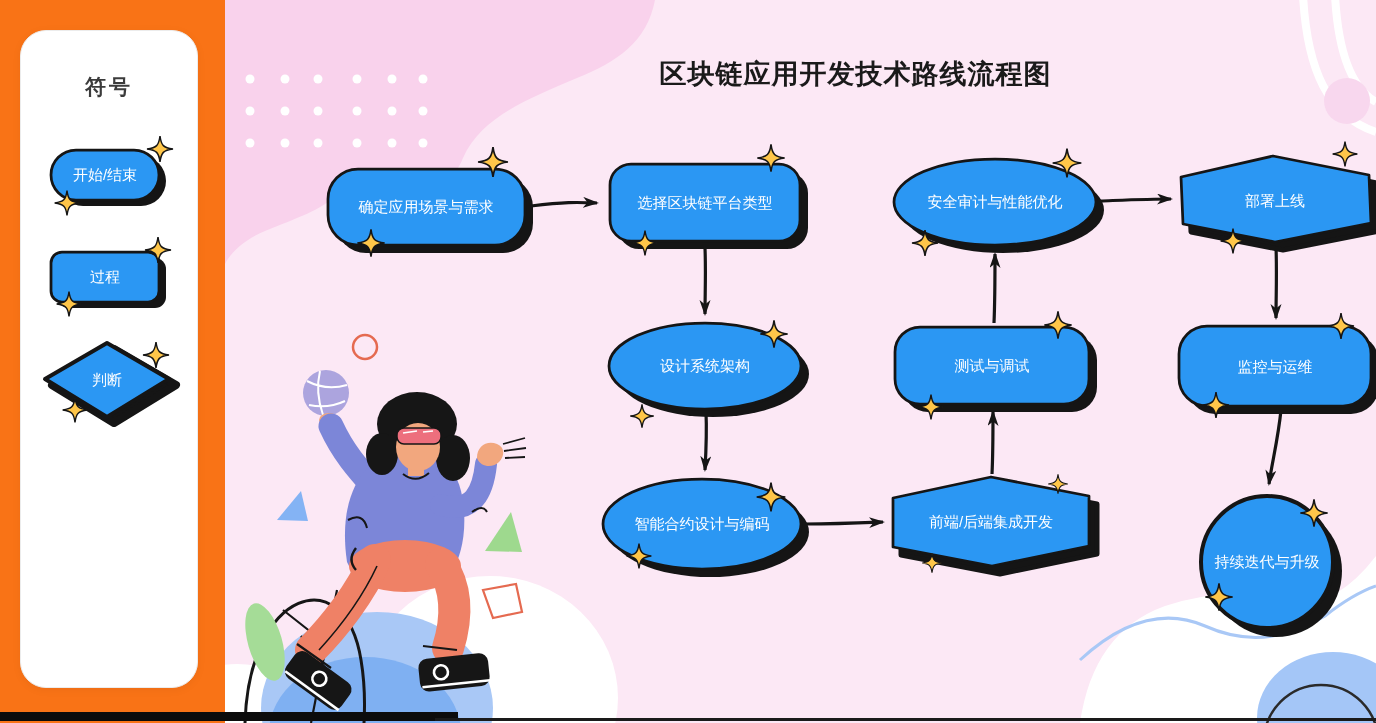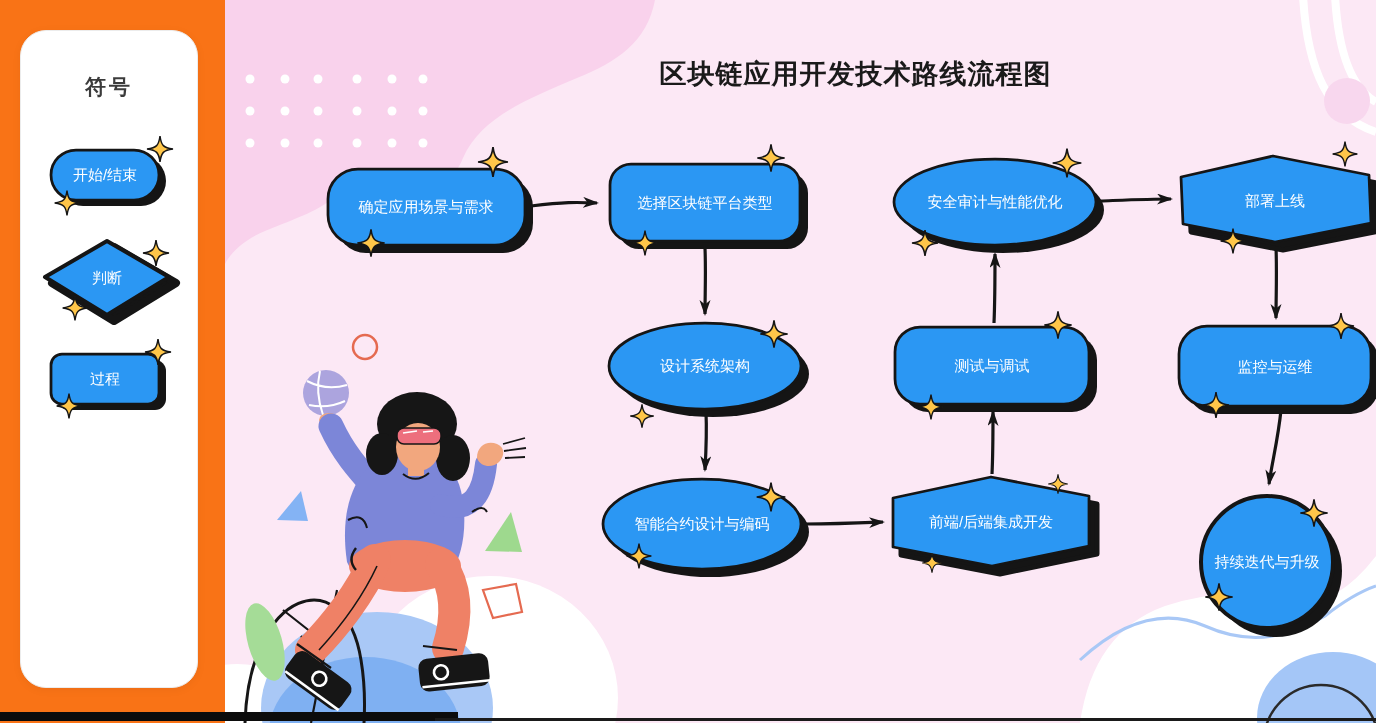--- a/index.html
+++ b/index.html
@@ -54,36 +54,36 @@
       <svg width="160" height="84" viewBox="0 0 160 84">
         <rect x="22" y="14" width="108" height="50" rx="25" transform="translate(7,6)" class="node-shadow"></rect>
         <rect x="22" y="14" width="108" height="50" rx="25" class="node-shape"></rect>
         <use href="#spk" class="spark" transform="translate(131,13) scale(1)"></use>
         <use href="#spk" class="spark" transform="translate(38,67) scale(0.95)"></use>
         <text x="76" y="44" text-anchor="middle" class="shape-label">开始/结束</text>
       </svg>
     </div>
 
     <div class="shape-item">
+      <svg width="160" height="84" viewBox="0 0 160 84">
+        <rect x="22" y="14" width="108" height="50" rx="11" transform="translate(7,6)" class="node-shadow"></rect>
+        <rect x="22" y="14" width="108" height="50" rx="11" class="node-shape"></rect>
+        <use href="#spk" class="spark" transform="translate(129,12) scale(1)"></use>
+        <use href="#spk" class="spark" transform="translate(40,66) scale(0.95)"></use>
+        <text x="76" y="44" text-anchor="middle" class="shape-label">过程</text>
+      </svg>
+    </div>
+
+    <div class="shape-item">
       <svg width="160" height="90" viewBox="0 0 160 90">
         <polygon points="78,6 140,42 78,80 16,42" stroke-linejoin="round" transform="translate(7,6)" class="node-shadow" style="stroke:var(--ink);stroke-width:8"></polygon>
         <polygon points="78,6 140,42 78,80 16,42" stroke-linejoin="round" class="node-shape" style="stroke-width:4"></polygon>
         <use href="#spk" class="spark" transform="translate(127,18) scale(1)"></use>
         <use href="#spk" class="spark" transform="translate(46,73) scale(0.95)"></use>
         <text x="78" y="48" text-anchor="middle" class="shape-label">判断</text>
-      </svg>
-    </div>
-
-    <div class="shape-item">
-      <svg width="160" height="84" viewBox="0 0 160 84">
-        <rect x="22" y="14" width="108" height="50" rx="11" transform="translate(7,6)" class="node-shadow"></rect>
-        <rect x="22" y="14" width="108" height="50" rx="11" class="node-shape"></rect>
-        <use href="#spk" class="spark" transform="translate(129,12) scale(1)"></use>
-        <use href="#spk" class="spark" transform="translate(40,66) scale(0.95)"></use>
-        <text x="76" y="44" text-anchor="middle" class="shape-label">过程</text>
       </svg>
     </div>
 
 
   </div>
 
   <div class="canvas">
     <div class="canvas-title">区块链应用开发技术路线流程图</div>
 
     <svg class="scene" width="1151" height="723" viewBox="0 0 1151 723">

